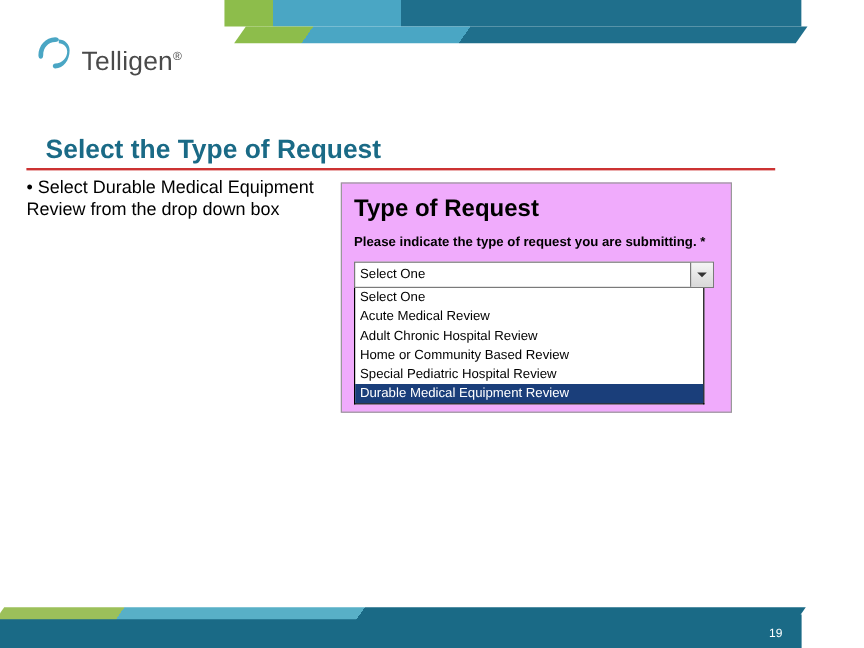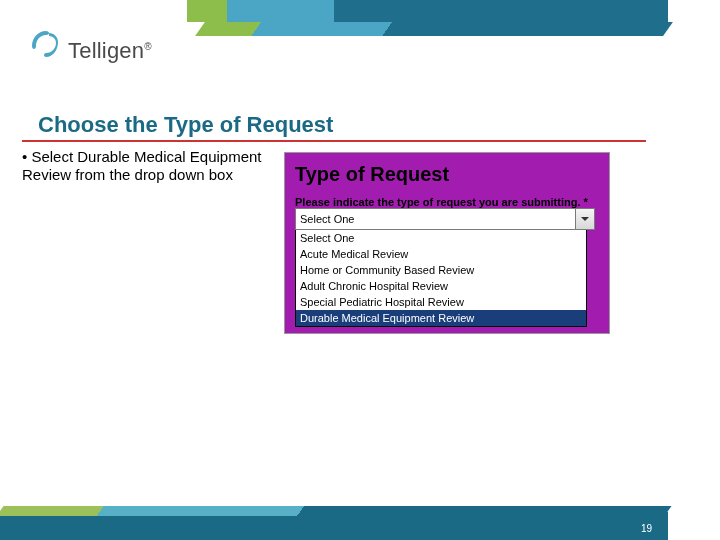--- a/index.html
+++ b/index.html
@@ -16,23 +16,23 @@
   .logo .swirl svg{width:36px;height:36px}
   .logo .name{font-size:22px;color:#4a4a4a;font-weight:400;letter-spacing:.2px}
   .logo sup{font-size:10px;vertical-align:super}
   
   .heading{position:absolute;top:112px;left:38px;font-size:22px;font-weight:700;color:#1a6a86}
   .rule{position:absolute;top:140px;left:22px;right:22px;height:2px;background:#c33}
   
   .body{position:absolute;top:148px;left:22px;width:262px;font-size:15px;color:#000;line-height:1.22}
   .body .bullet{margin:0 0 2px 0}
   
-  .shot{position:absolute;top:152px;left:284px;width:326px;border:1px solid #999;background:#a21caf;padding:10px 10px 6px 10px;box-sizing:border-box}
+  .shot{position:absolute;top:152px;left:284px;width:326px;border:1px solid #999;background:#f0abfc;padding:10px 10px 6px 10px;box-sizing:border-box}
   .shot-title{font-family:Arial,Helvetica,sans-serif;font-size:20px;font-weight:700;color:#000;margin-bottom:10px}
-  .shot-label{font-size:11px;font-weight:700;color:#000;margin-bottom:0}
+  .shot-label{font-size:11px;font-weight:700;color:#000;margin-bottom:10px}
   .combo{position:relative;border:1px solid #7a7a7a;height:20px;width:290px;display:flex;align-items:center;padding:0 4px;font-size:11px;color:#000;background:#fff}
   .combo .arrow{position:absolute;right:0;top:0;bottom:0;width:18px;border-left:1px solid #7a7a7a;background:linear-gradient(#f5f5f5,#d8d8d8);display:flex;align-items:center;justify-content:center}
   .combo .arrow::after{content:"";border:4px solid transparent;border-top-color:#333;margin-top:3px}
   .droplist{width:290px;border:1px solid #000;border-top:none;background:#fff;font-size:11px}
   .droplist .opt{padding:2px 4px;color:#000}
   .droplist .opt.hot{background:#1a3e7a;color:#fff}
   
   .lightband{position:absolute;top:322px;left:0;right:0;height:26px;background:#d6eef6;z-index:-1}
 </style>
 </head>
@@ -44,41 +44,41 @@
 
   <div class="logo">
     <span class="swirl">
       <svg viewBox="0 0 36 36">
           <path d="M18 3 C10 3 4 10 4 18 C4 20 5 21 6 21 C7 21 8 20 8 18 C8 12 12 7 18 7 C20 7 21 6 21 5 C21 4 20 3 18 3 Z M30 14 C30 9 26 5 21 5 C21 6 21 7 21 8 C25 8 28 11 28 15 C28 20 24 25 18 25 C17 25 16 26 16 27 C16 28 17 29 18 29 C25 29 30 22 30 14 Z" fill="#4aa6c4"></path>
         </svg>
     </span>
     <span class="name"><span>Telligen</span><sup>®</sup></span>
   </div>
 
-  <div class="heading">Choose the Type of Request</div>
+  <div class="heading">Select the Type of Request</div>
   <div class="rule"></div>
 
   <div class="body">
     <div class="bullet">• <span>Select Durable Medical Equipment Review from the drop down box</span></div>
   </div>
 
   <div class="lightband"></div>
 
   <div class="shot">
     <div class="shot-title">Type of Request</div>
     <div class="shot-label">Please indicate the type of request you are submitting. *</div>
     <div class="combo">
       <span>Select One</span>
       <span class="arrow"></span>
     </div>
     <div class="droplist">
       <div class="opt">Select One</div>
       <div class="opt">Acute Medical Review</div>
+      <div class="opt">Adult Chronic Hospital Review</div>
       <div class="opt">Home or Community Based Review</div>
-      <div class="opt">Adult Chronic Hospital Review</div>
       <div class="opt">Special Pediatric Hospital Review</div>
       <div class="opt hot">Durable Medical Equipment Review</div>
     </div>
   </div>
 
   <div class="bottombar"></div>
   <div class="pagenum">19</div>
 </div>
 
 </body></html>

